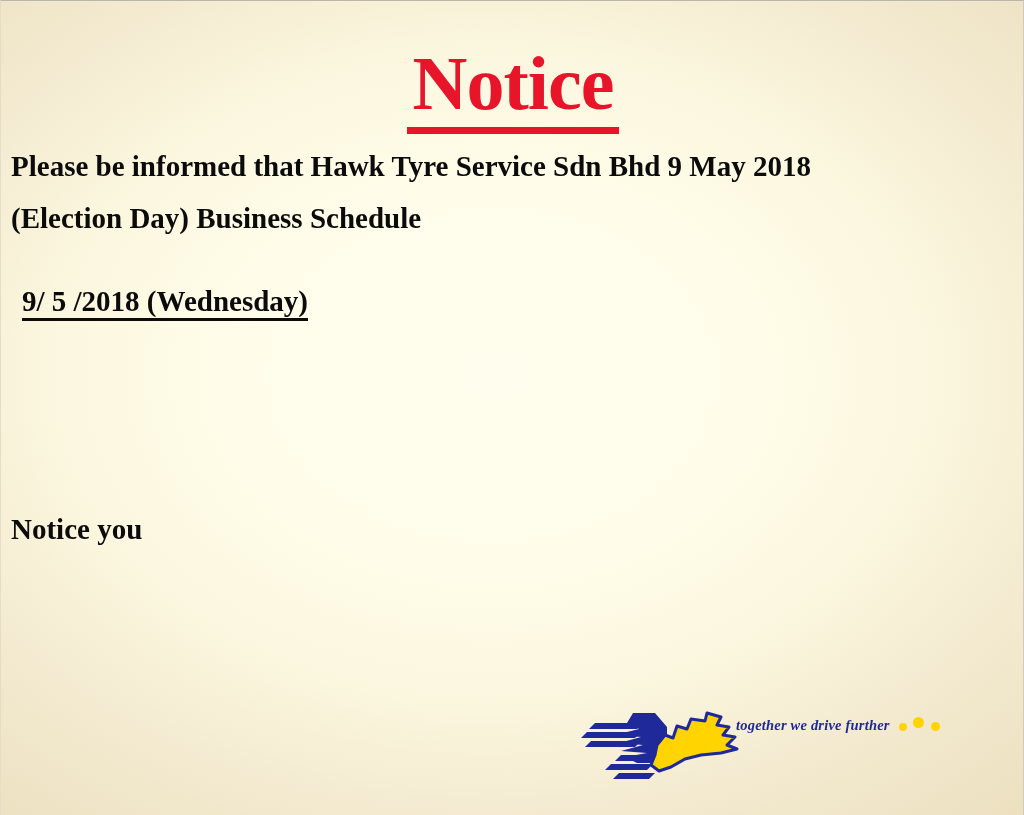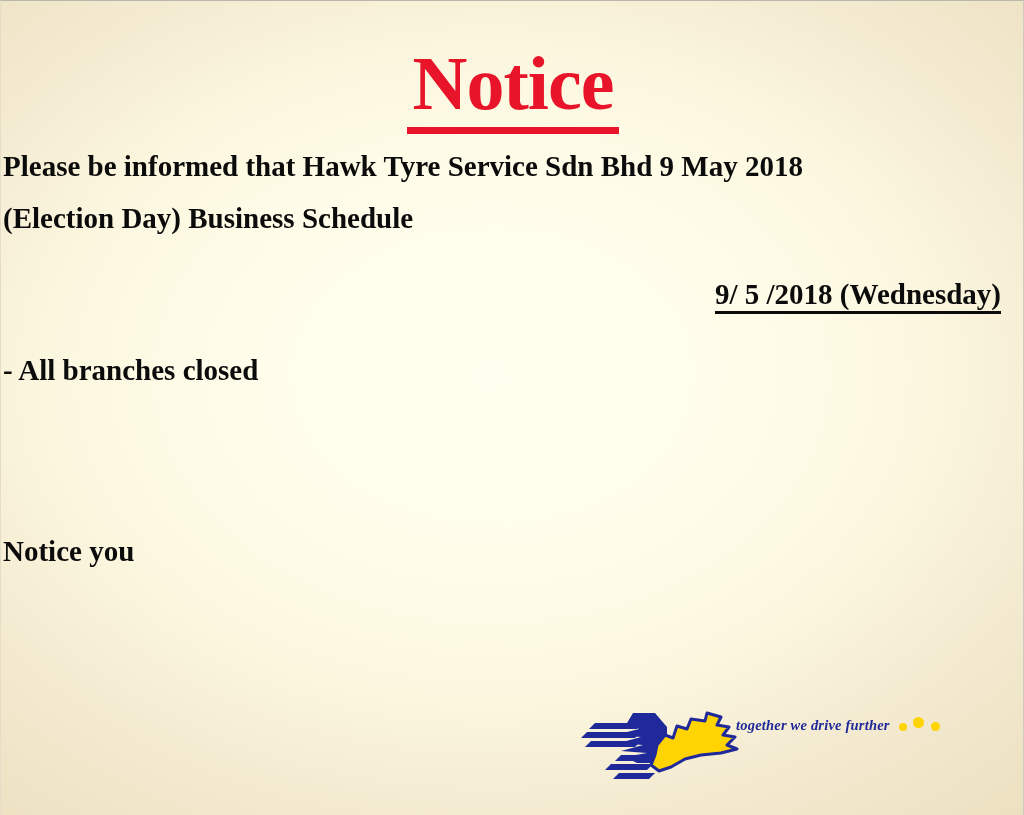--- a/index.html
+++ b/index.html
@@ -52,21 +52,21 @@
     color: #e8152a;
     letter-spacing: -1px;
     padding: 0 6px 2px 6px;
     border-bottom: 7px solid #e8152a;
   }
 
   
   .body-block {
     position: absolute;
     top: 147px;
-    left: 2px;
+    left: 10px;
     width: 1002px;
   }
   .para {
     font-size: 29px;
     line-height: 36px;
     font-weight: bold;
     color: #0b0b0b;
     margin: 0;
   }
   .para-intro {
@@ -81,22 +81,21 @@
   }
   .spacer-sm { height: 36px; }
   .spacer-md { height: 36px; }
   .spacer-lg { height: 145px; }
 
   .date-line {
     font-size: 29px;
     line-height: 36px;
     font-weight: bold;
     color: #0b0b0b;
-    margin: 4px;
-    text-align: right;
+    margin: 11px;
   }
   .date-line span.u {
     border-bottom: 3px solid #0b0b0b;
     padding-bottom: 1px;
   }
 
   
   .logo {
     position: absolute;
     left: 580px;
@@ -174,21 +173,20 @@
     </p>
 
     <div class="spacer-sm"></div>
 
     <p class="date-line">
       <span class="u">9/ 5 /2018  (Wednesday)</span>
     </p>
 
     <div class="spacer-md"></div>
 
-    <p class="para">- All branches closed</p>
 
     <div class="spacer-lg"></div>
 
     <p class="para">Notice you</p>
   </div>
 
   <div class="logo">
 
     <div class="logo-mark">
       <svg viewBox="0 0 160 78" width="160" height="78" aria-hidden="true">

